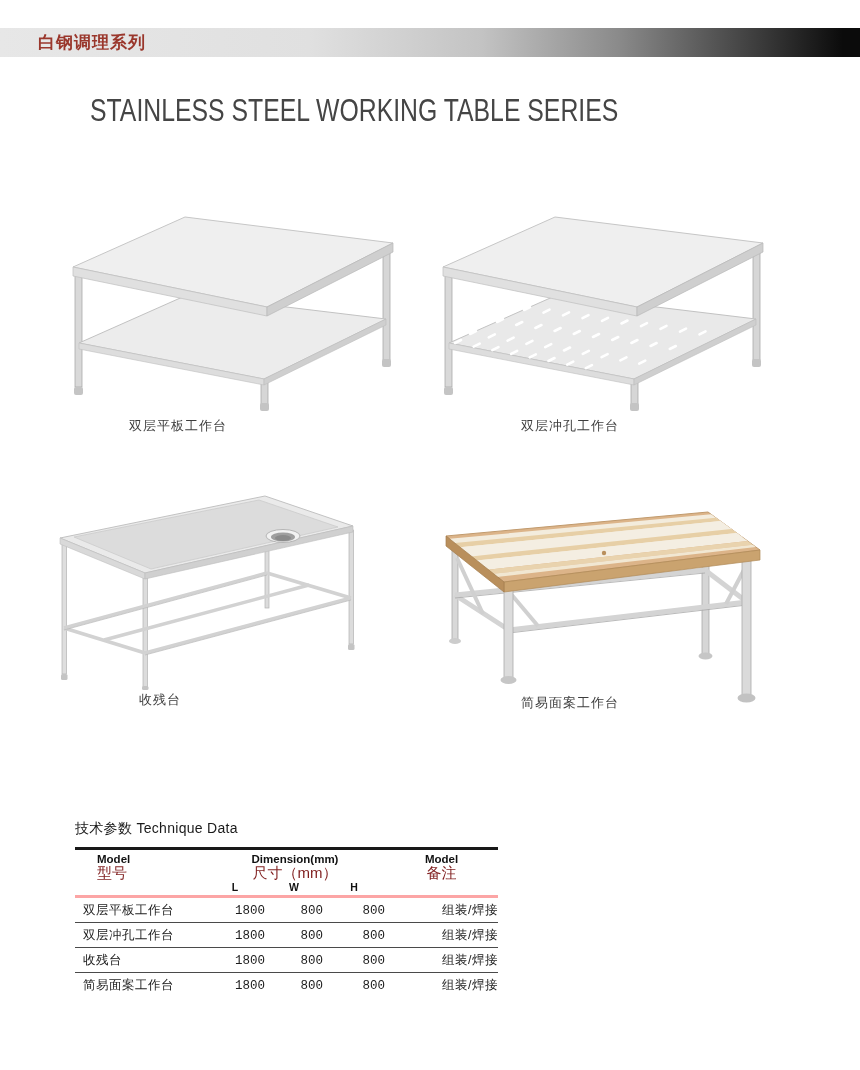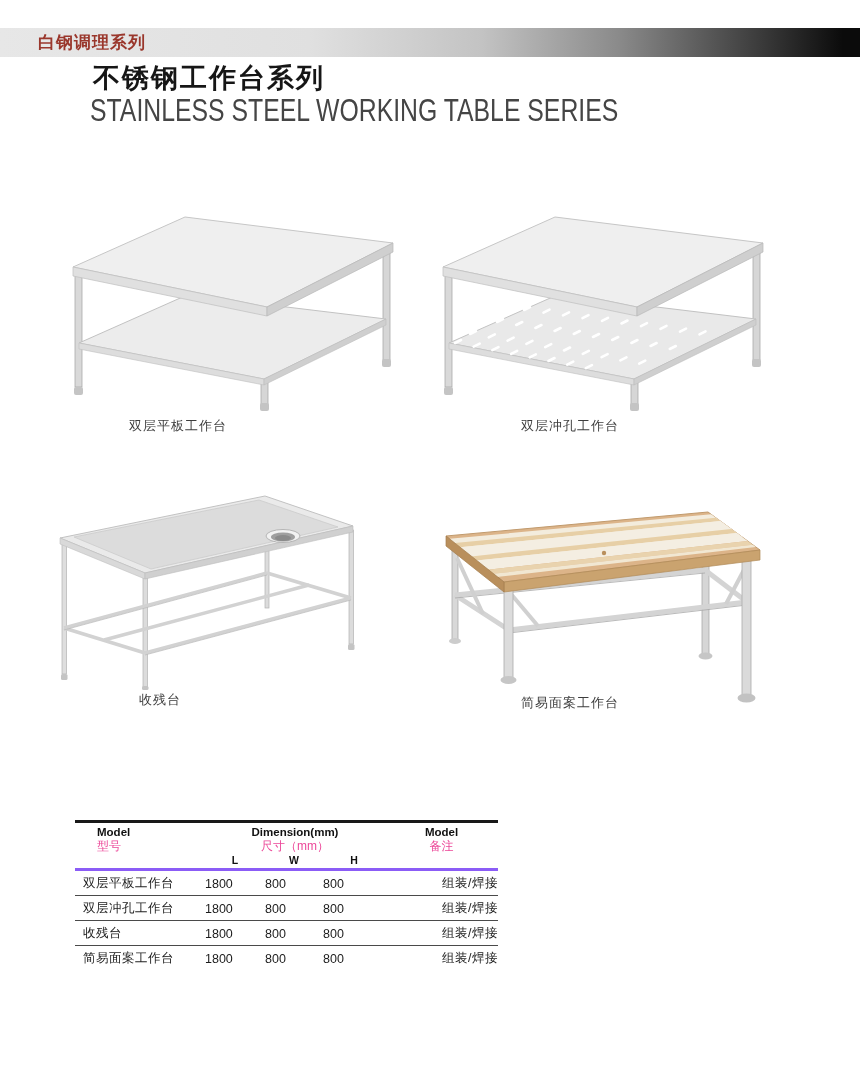--- a/index.html
+++ b/index.html
@@ -44,42 +44,41 @@
   
   .spec { position:absolute; left:75px; top:820px; width:423px; }
   .spec-heading { font-size:14px; color:#1a1a1a; margin-bottom:9px; letter-spacing:0.3px; }
   table.spec-table { width:423px; border-collapse:collapse; border-top:3px solid #181818; table-layout:fixed; }
   table.spec-table col.c-model { width:130px; }
   table.spec-table col.c-l { width:60px; }
   table.spec-table col.c-w { width:58px; }
   table.spec-table col.c-h { width:62px; }
   table.spec-table col.c-note { width:113px; }
   thead th { font-weight:normal; vertical-align:top; padding:3px 0 0 0; }
-  thead { border-bottom:3px solid #8b5cf6; }
+  thead { border-bottom:3px solid #fca5a5; }
   .hd-en { display:block; font-size:11.5px; font-weight:bold; color:#111; line-height:13px; }
-  .hd-zh { display:block; font-size:12px; color:#ec4899; line-height:14px; }
+  .hd-zh { display:block; font-size:15px; color:#7f1d1d; line-height:14px; }
   th.model-h { text-align:left; padding-left:22px; }
   th.dim-h, th.note-h { text-align:center; }
   th.sub-h { font-size:10.5px; font-weight:bold; color:#111; text-align:center; padding:1px 0 2px 0; line-height:12px; }
   tbody td { font-size:12.5px; color:#1c1c1c; padding:4px 0 3px 0; border-bottom:1px solid #4a4a4a; }
   tbody tr:last-child td { border-bottom:none; }
   td.model-c { text-align:left; padding-left:8px; letter-spacing:0.5px; }
-  td.num-c { text-align:left; }
+  td.num-c { text-align:right;font-family:Liberation Mono, monospace; }
   td.note-c { text-align:right; letter-spacing:0.5px; }
 </style>
 </head>
 <body>
 
 <div class="page">
 
   <div class="series-band">
     <span class="series-label">白钢调理系列</span>
   </div>
 
-  <div class="title-zh">不锈钢工作台系列</div>
   <div class="title-en">STAINLESS STEEL WORKING TABLE SERIES</div>
 
   <div class="figure" style="left:55px; top:195px;">
     <svg width="345" height="222" viewBox="0 0 345 222">
 
       <rect x="126" y="30" width="6" height="95" fill="#dadada" stroke="#b0b0b0" stroke-width="0.8"></rect>
 
       <rect x="328" y="55" width="7" height="110" fill="#d6d6d6" stroke="#aaaaaa" stroke-width="0.8"></rect>
       <rect x="20" y="80" width="7" height="112" fill="#d9d9d9" stroke="#aaaaaa" stroke-width="0.8"></rect>
       <rect x="206" y="118" width="7" height="92" fill="#d6d6d6" stroke="#aaaaaa" stroke-width="0.8"></rect>
@@ -206,20 +205,21 @@
       <polygon points="84.9,75.8 344.8,46.7 347.9,49 88.9,79.1" fill="#f1e7d2"></polygon>
 
       <polygon points="96,84 352,52 352,62 96,94" fill="#caa36f" stroke="#b08a58" stroke-width="0.7"></polygon>
       <polygon points="38,38 96,84 96,94 38,48" fill="#b98f5c" stroke="#a37c4d" stroke-width="0.7"></polygon>
       <circle cx="196" cy="55" r="2.2" fill="#b98f5c"></circle>
     </svg>
   </div>
   <div class="caption" style="left:440px; top:694px;">简易面案工作台</div>
 
   <div class="spec">
+    <div class="spec-heading">技术参数 Technique Data</div>
     <table class="spec-table">
       <colgroup>
         <col class="c-model">
           <col class="c-l">
           <col class="c-w">
           <col class="c-h">
           <col class="c-note">
       </colgroup>
       <thead>
         <tr>

